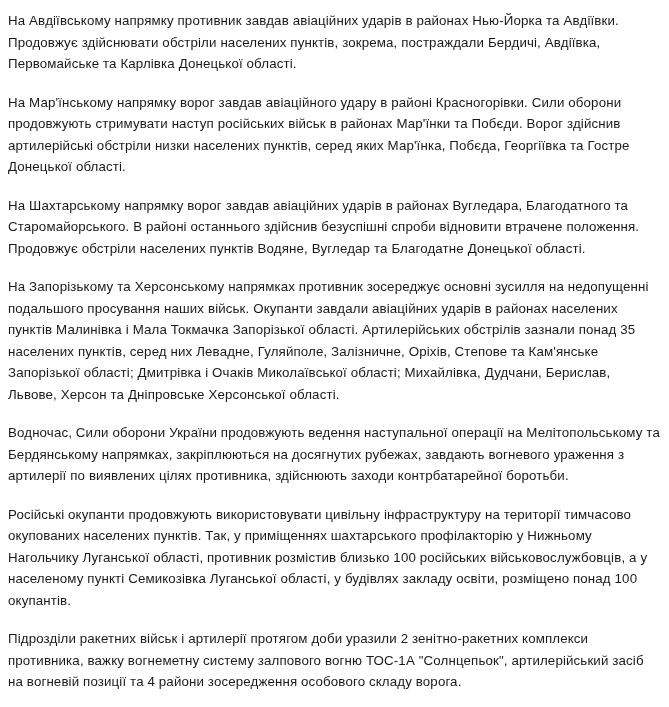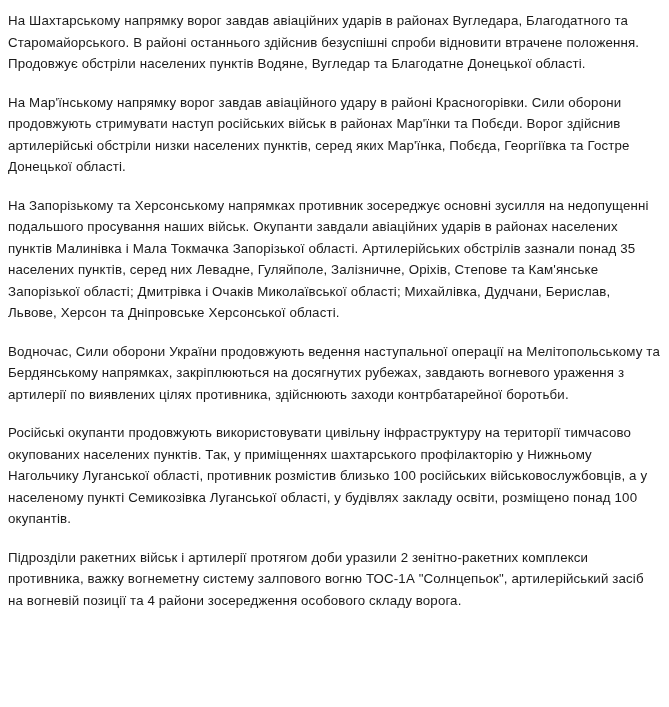--- a/index.html
+++ b/index.html
@@ -27,19 +27,20 @@
     letter-spacing: 0.01em;
   }
   .para:last-child {
     margin-bottom: 0;
   }
 </style>
 </head>
 <body>
 
 <div class="document">
+  <p class="para">На Авдіївському напрямку противник завдав авіаційних ударів в районах Нью-Йорка та Авдіївки. Продовжує здійснювати обстріли населених пунктів, зокрема, постраждали Бердичі, Авдіївка, Первомайське та Карлівка  Донецької області.</p>
+  <p class="para">На Мар'їнському напрямку ворог завдав авіаційного удару в районі Красногорівки. Сили оборони продовжують стримувати наступ російських військ в районах Мар'їнки та Побєди. Ворог здійснив артилерійські обстріли низки населених пунктів, серед яких Мар'їнка, Побєда, Георгіївка та Гостре Донецької області.</p>
   <p class="para">На Шахтарському напрямку ворог завдав авіаційних ударів в районах Вугледара, Благодатного та Старомайорського. В районі останнього здійснив безуспішні спроби відновити втрачене положення. Продовжує обстріли населених пунктів Водяне, Вугледар та Благодатне Донецької області.</p>
-  <p class="para">На Мар'їнському напрямку ворог завдав авіаційного удару в районі Красногорівки. Сили оборони продовжують стримувати наступ російських військ в районах Мар'їнки та Побєди. Ворог здійснив артилерійські обстріли низки населених пунктів, серед яких Мар'їнка, Побєда, Георгіївка та Гостре Донецької області.</p>
   <p class="para">На Запорізькому та Херсонському напрямках противник зосереджує основні зусилля на недопущенні подальшого просування наших військ. Окупанти завдали авіаційних ударів в районах населених пунктів Малинівка і Мала Токмачка Запорізької області. Артилерійських обстрілів зазнали понад 35 населених пунктів, серед них Левадне, Гуляйполе, Залізничне, Оріхів, Степове та Кам'янське Запорізької області; Дмитрівка і Очаків Миколаївської області; Михайлівка, Дудчани, Берислав, Львове, Херсон та Дніпровське Херсонської області.</p>
   <p class="para">Водночас, Сили оборони України продовжують ведення наступальної операції на Мелітопольському та Бердянському напрямках, закріплюються на досягнутих рубежах, завдають вогневого ураження з артилерії по виявлених цілях противника, здійснюють заходи контрбатарейної боротьби.</p>
   <p class="para">Російські окупанти продовжують використовувати цивільну інфраструктуру на території тимчасово окупованих населених пунктів. Так, у приміщеннях шахтарського профілакторію у Нижньому Нагольчику Луганської області, противник розмістив близько 100 російських військовослужбовців, а у населеному пункті Семикозівка Луганської області,  у будівлях закладу освіти, розміщено понад 100 окупантів.</p>
   <p class="para">Підрозділи ракетних військ і артилерії протягом доби уразили 2 зенітно-ракетних комплекси противника, важку вогнеметну систему залпового вогню ТОС-1А "Солнцепьок", артилерійський засіб на вогневій позиції та 4 райони зосередження особового складу ворога.</p>
 </div>
 
 </body></html>

